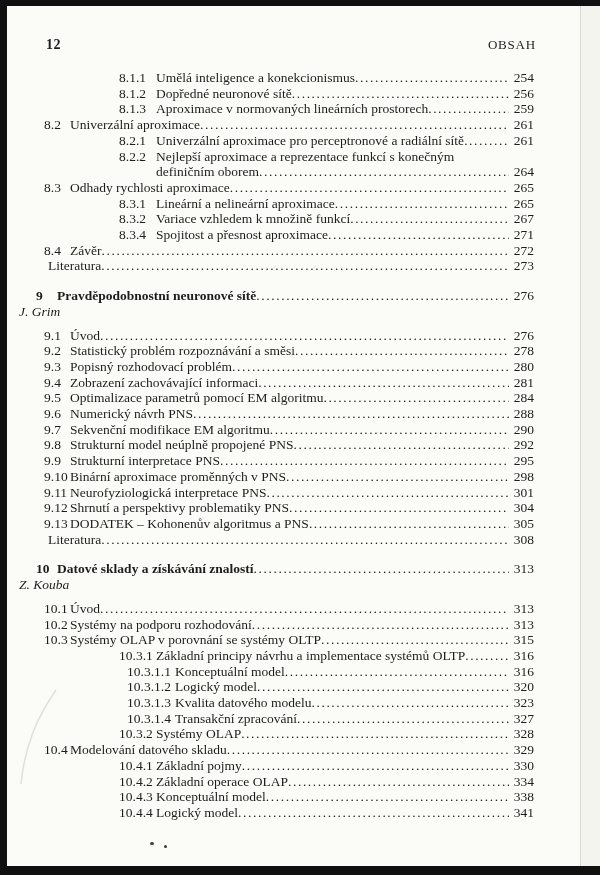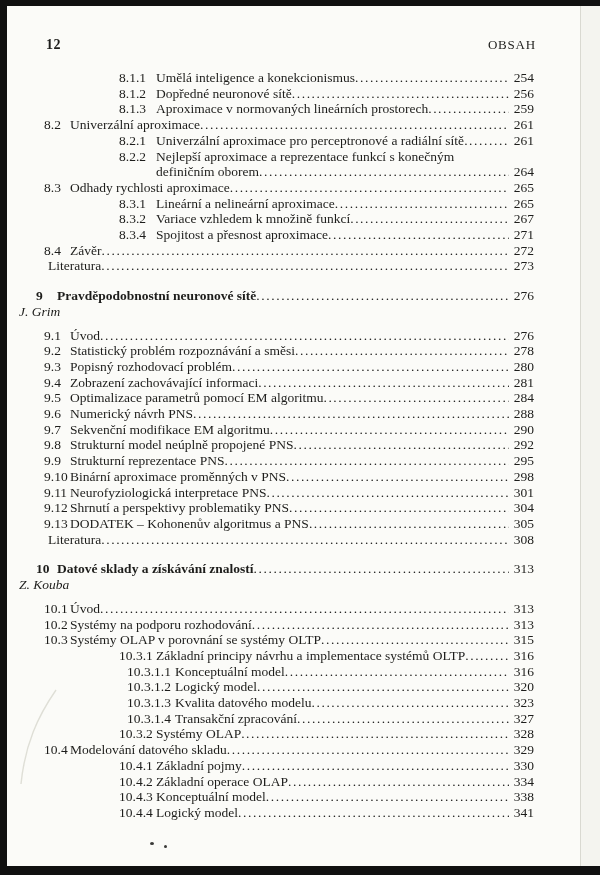--- a/index.html
+++ b/index.html
@@ -195,21 +195,21 @@
         <span class="pg">290</span>
       </div>
       <div class="row t-entry lvl-1">
         <span class="num">9.8</span>
         <span class="title">Strukturní model neúplně propojené PNS</span>
         <span class="leader"></span>
         <span class="pg">292</span>
       </div>
       <div class="row t-entry lvl-1">
         <span class="num">9.9</span>
-        <span class="title">Strukturní reprezentace PNS</span>
+        <span class="title">Strukturní interpretace PNS</span>
         <span class="leader"></span>
         <span class="pg">295</span>
       </div>
       <div class="row t-entry lvl-1">
         <span class="num">9.10</span>
         <span class="title">Binární aproximace proměnných v PNS</span>
         <span class="leader"></span>
         <span class="pg">298</span>
       </div>
       <div class="row t-entry lvl-1">

